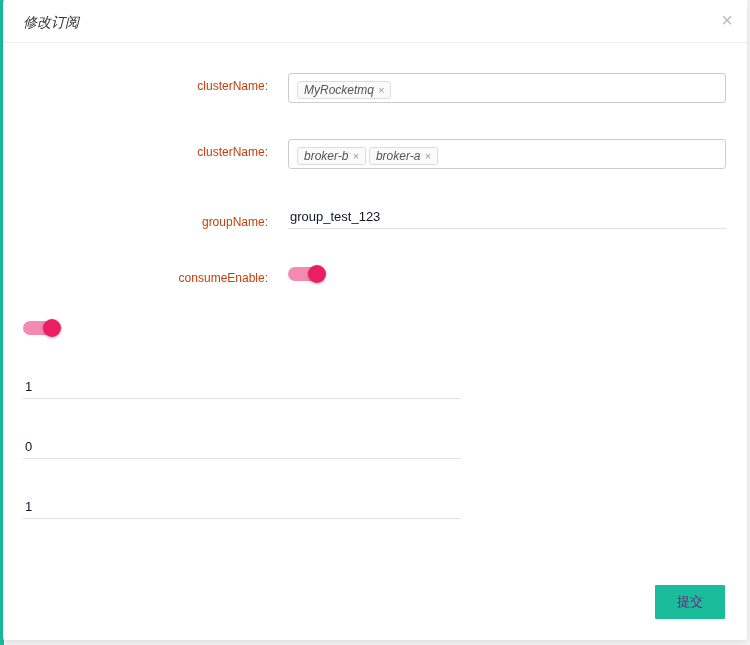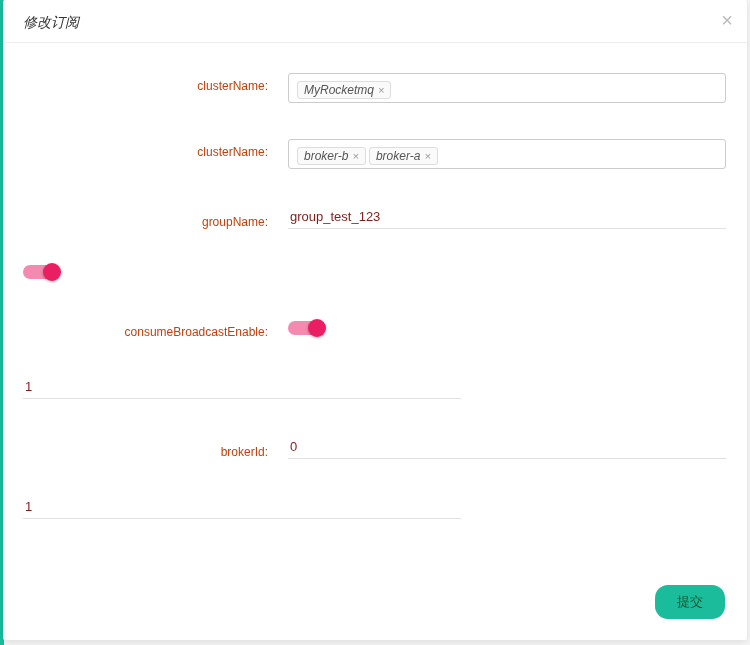--- a/index.html
+++ b/index.html
@@ -88,21 +88,21 @@
       cursor: pointer;
       font-size: 11px;
       line-height: 1;
     }
     .text-input {
       border: none;
       border-bottom: 1px solid #e0e0e0;
       width: 100%;
       padding: 4px 2px;
       font-size: 13px;
-      color: #7f1d1d;
+      color: #0f172a;
       background: transparent;
       outline: none;
     }
     .toggle {
       position: relative;
       width: 36px;
       height: 14px;
       background: #f58ab0;
       border-radius: 7px;
       cursor: pointer;
@@ -119,25 +119,25 @@
       right: -2px;
       box-shadow: 0 1px 3px rgba(0,0,0,0.3);
     }
     .modal-footer {
       padding: 10px 22px 20px;
       display: flex;
       justify-content: flex-end;
     }
     .btn-submit {
       background: #1abc9c;
-      color: #14532d;
+      color: #701a75;
       border: none;
       padding: 8px 22px;
       font-size: 13px;
-      border-radius: 13px;
+      border-radius: 1px;
       cursor: pointer;
     }
     .left-strip {
       position: absolute;
       left: 0; top: 0;
       width: 4px; height: 100%;
       background: #1abc9c;
     }
   </style>
 </head>
@@ -180,40 +180,39 @@
     </div>
 
     <div class="form-row">
       <label class="form-label">groupName:</label>
       <div class="form-control">
         <input class="text-input" value="group_test_123" style="">
       </div>
     </div>
 
     <div class="form-row">
+      <label class="form-label">consumeEnable:</label>
       <div class="form-control">
         <span class="toggle on"></span>
       </div>
     </div>
 
     <div class="form-row">
-      <label class="form-label">consumeBroadcastEnable:</label>
       <div class="form-control">
         <span class="toggle on"></span>
       </div>
     </div>
 
     <div class="form-row">
       <div class="form-control">
         <input class="text-input" value="1" style="">
       </div>
     </div>
 
     <div class="form-row">
-      <label class="form-label">brokerId:</label>
       <div class="form-control">
         <input class="text-input" value="0" style="">
       </div>
     </div>
 
     <div class="form-row">
       <div class="form-control">
         <input class="text-input" value="1" style="">
       </div>
     </div>

